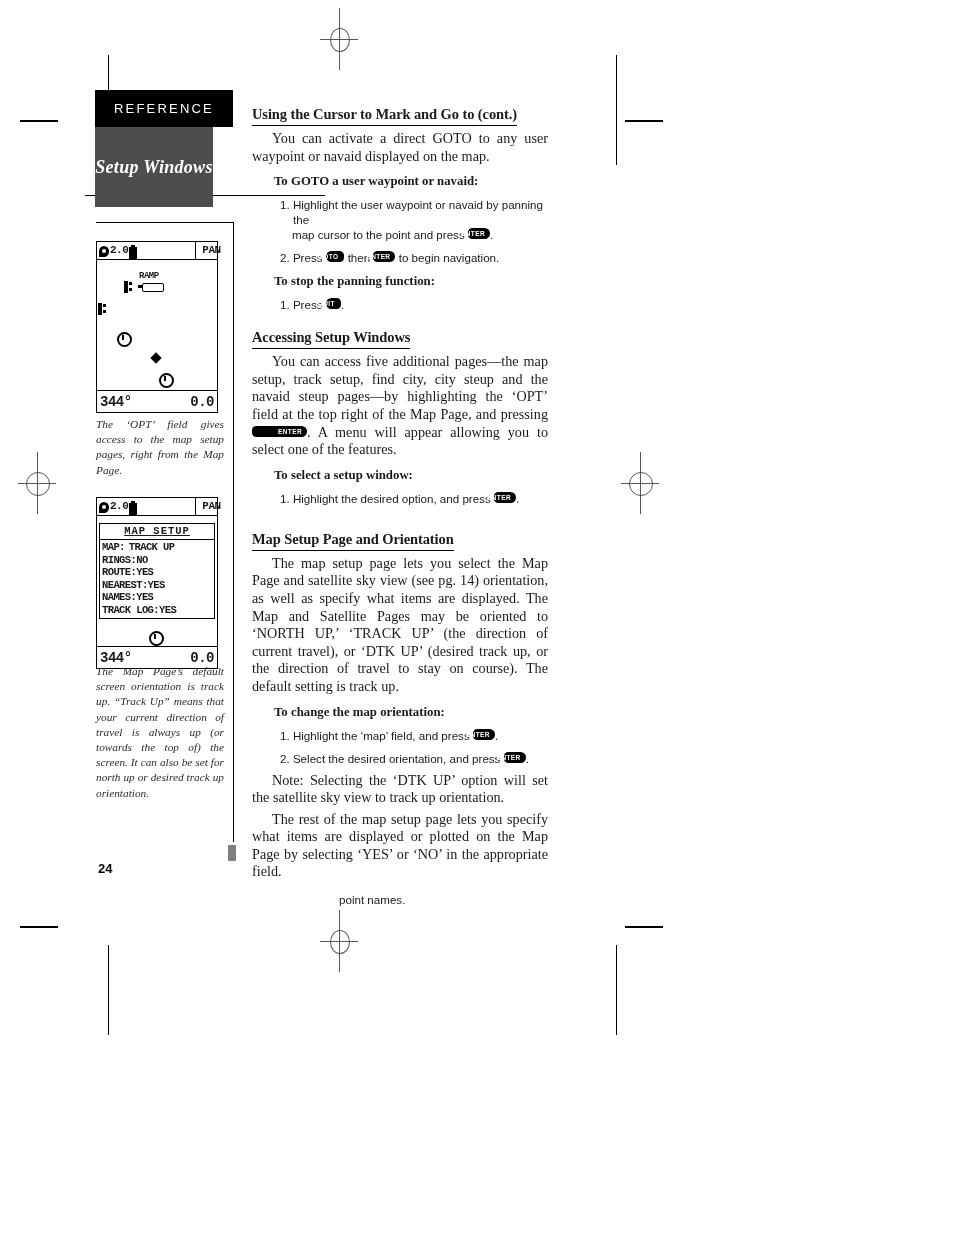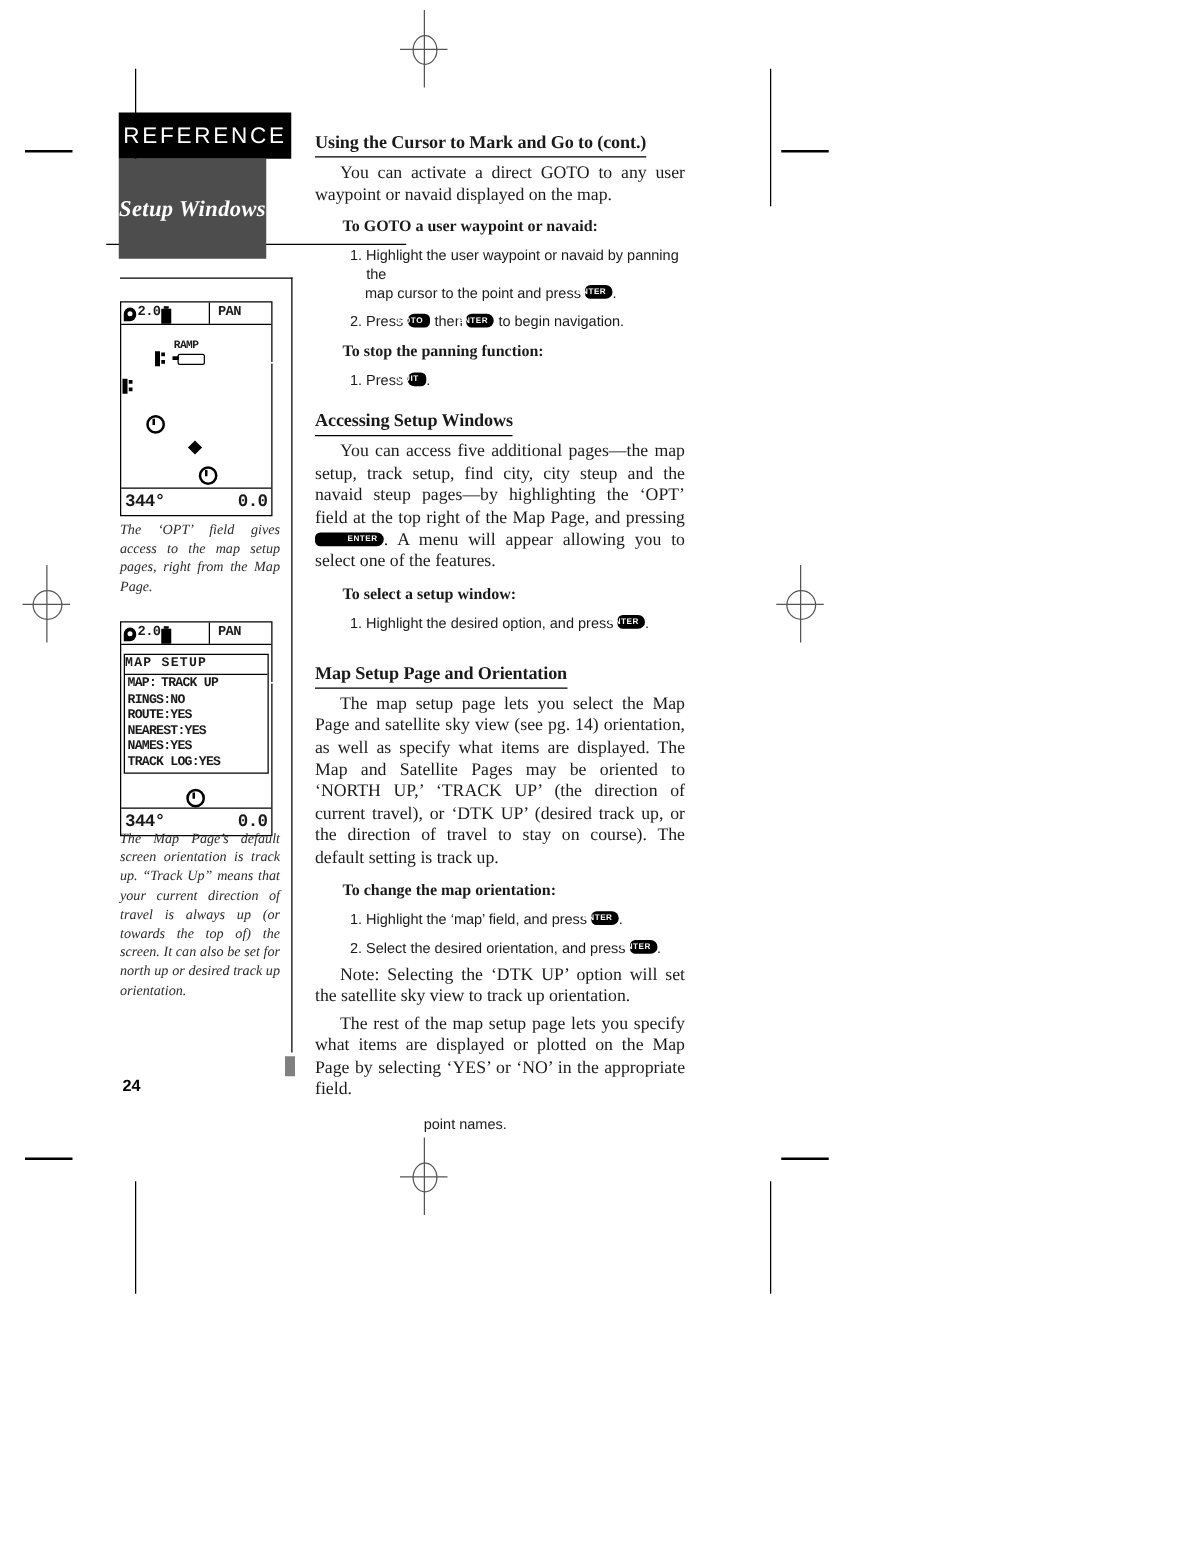--- a/index.html
+++ b/index.html
@@ -32,21 +32,21 @@
   .page { position: absolute; left: 0; top: 0; width: 954px; height: 1235px; }
 
   
   .sidebar { position: absolute; left: 95px; top: 90px; width: 132px; }
 
   .ref-badge {
     width: 138px; height: 37px;
     background: #000; color: #fff;
     display: flex; align-items: center; justify-content: center;
     font-family: "Liberation Sans", sans-serif;
-    font-size: 18px; letter-spacing: 2.2px; font-weight: 400;
+    font-size: 13px; letter-spacing: 2.2px; font-weight: 400;
   }
   .tab-block {
     width: 118px; height: 80px;
     background: #4d4d4d; color: #fff;
     display: flex; align-items: center; justify-content: center;
     font-family: "Liberation Serif", serif;
     font-style: italic; font-weight: bold; font-size: 18px;
     letter-spacing: 0.3px;
   }
   .tab-rule {
@@ -85,21 +85,21 @@
     font-family: "Liberation Mono", monospace;
     box-sizing: border-box;
   }
   .gps.one { left: 96px; top: 241px; }
   .gps.two { left: 96px; top: 497px; }
 
   .gps-topbar {
     position: absolute; left: 0; top: 0; right: 0; height: 17px;
     display: flex; align-items: stretch;
     border-bottom: 1.4px solid #000;
-    font-size: 11px; font-weight: bold; line-height: 17px;
+    font-size: 11px; font-weight: bold; line-height: 17px; gap: 28px;
   }
   .gps-zoom {
     flex: 0 0 68px; display: flex; align-items: center;
     padding-left: 2px; letter-spacing: -0.5px; white-space: nowrap;
   }
   .sat-glyph {
     display: inline-block; width: 10px; height: 11px;
     background: #000; border-radius: 50% 50% 50% 0;
     margin-right: 1px; position: relative; top: 1px;
   }
@@ -173,22 +173,22 @@
     transform: rotate(45deg);
   }
 
   
   .setup-win {
     position: absolute; left: 2px; top: 8px; right: 2px;
     border: 1.6px solid #000; background: #fff;
     font-size: 10.5px; font-weight: bold; letter-spacing: -0.6px;
   }
   .setup-title {
-    text-align: left; border-bottom: 1.6px solid #000;
-    padding: 1px 0 2px; letter-spacing: 1px; font-size: 10.5px;
+    text-align: center; border-bottom: 1.6px solid #000;
+    padding: 1px 0 2px; letter-spacing: 1px; font-size: 10.5px; text-decoration: underline;
   }
   .setup-rows { padding: 1px 2px 1px 2px; }
   .setup-row {
     display: flex; 
     line-height: 12.6px; white-space: nowrap;
   }
   .setup-row .k { }
   .setup-row .v { }
   .setup-row.wide { justify-content: flex-start; }
   .setup-row.wide .v { margin-left: 4px; }

